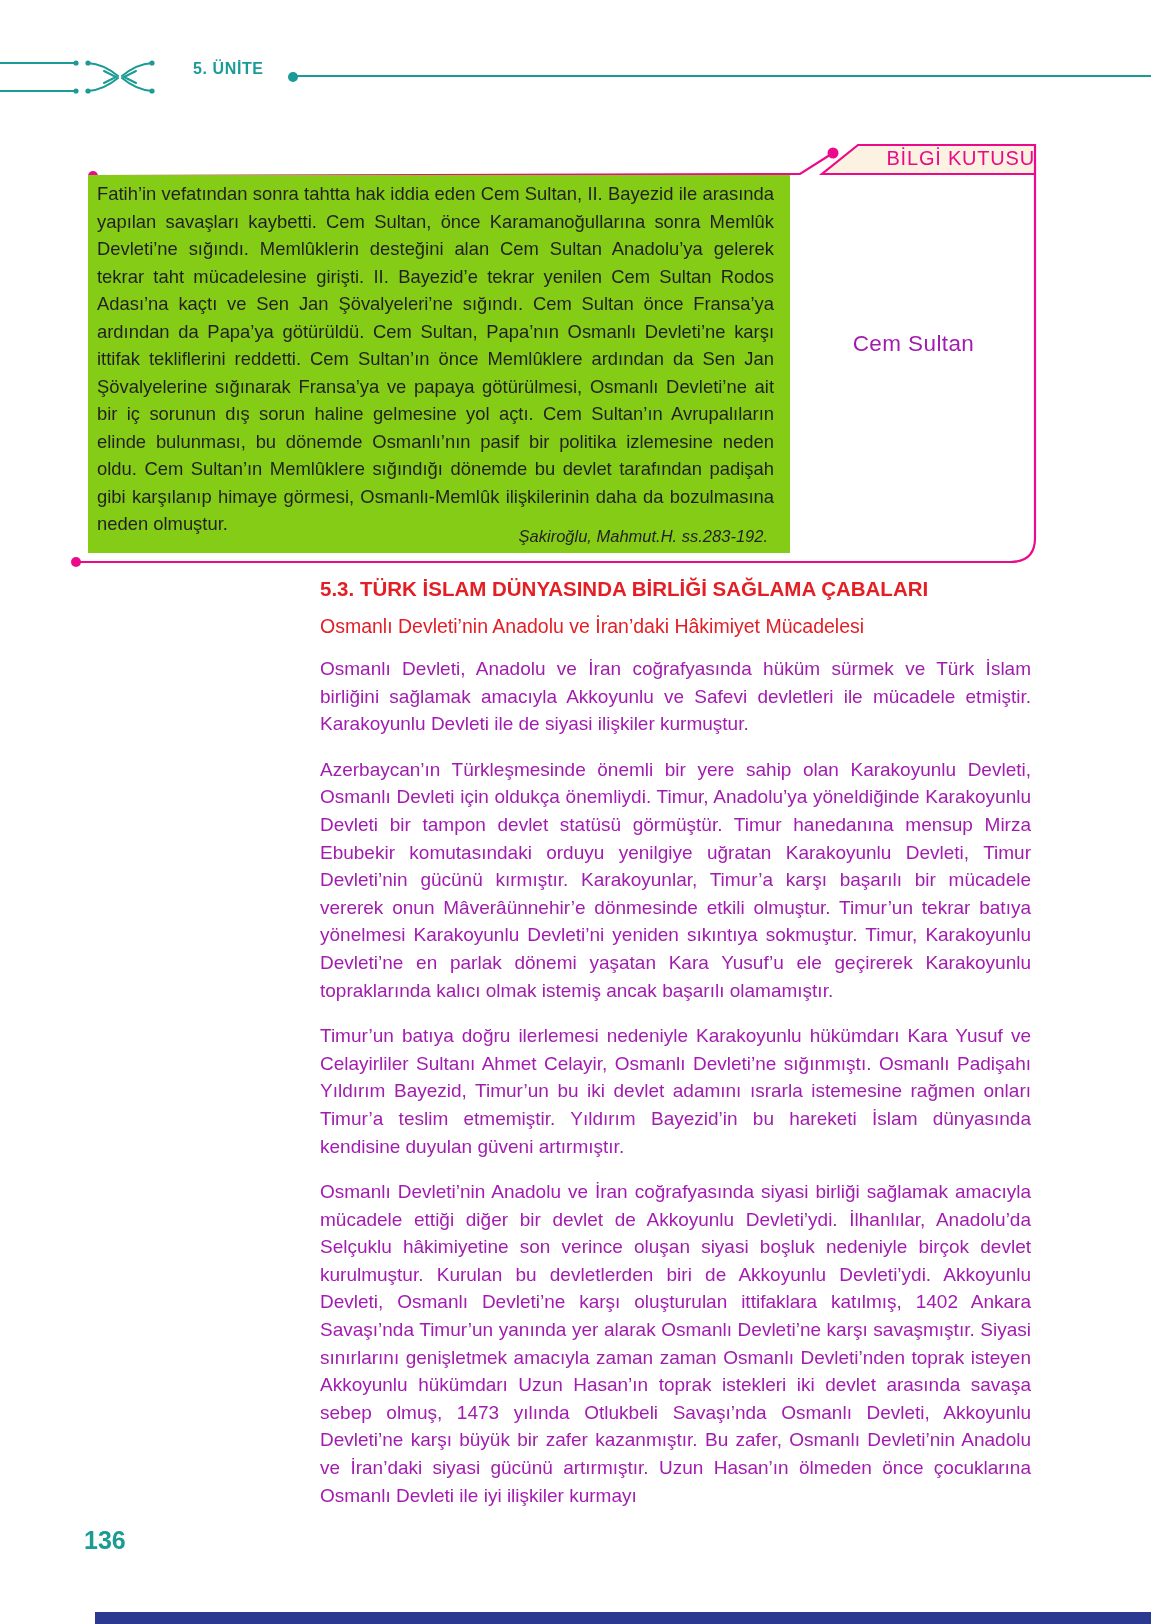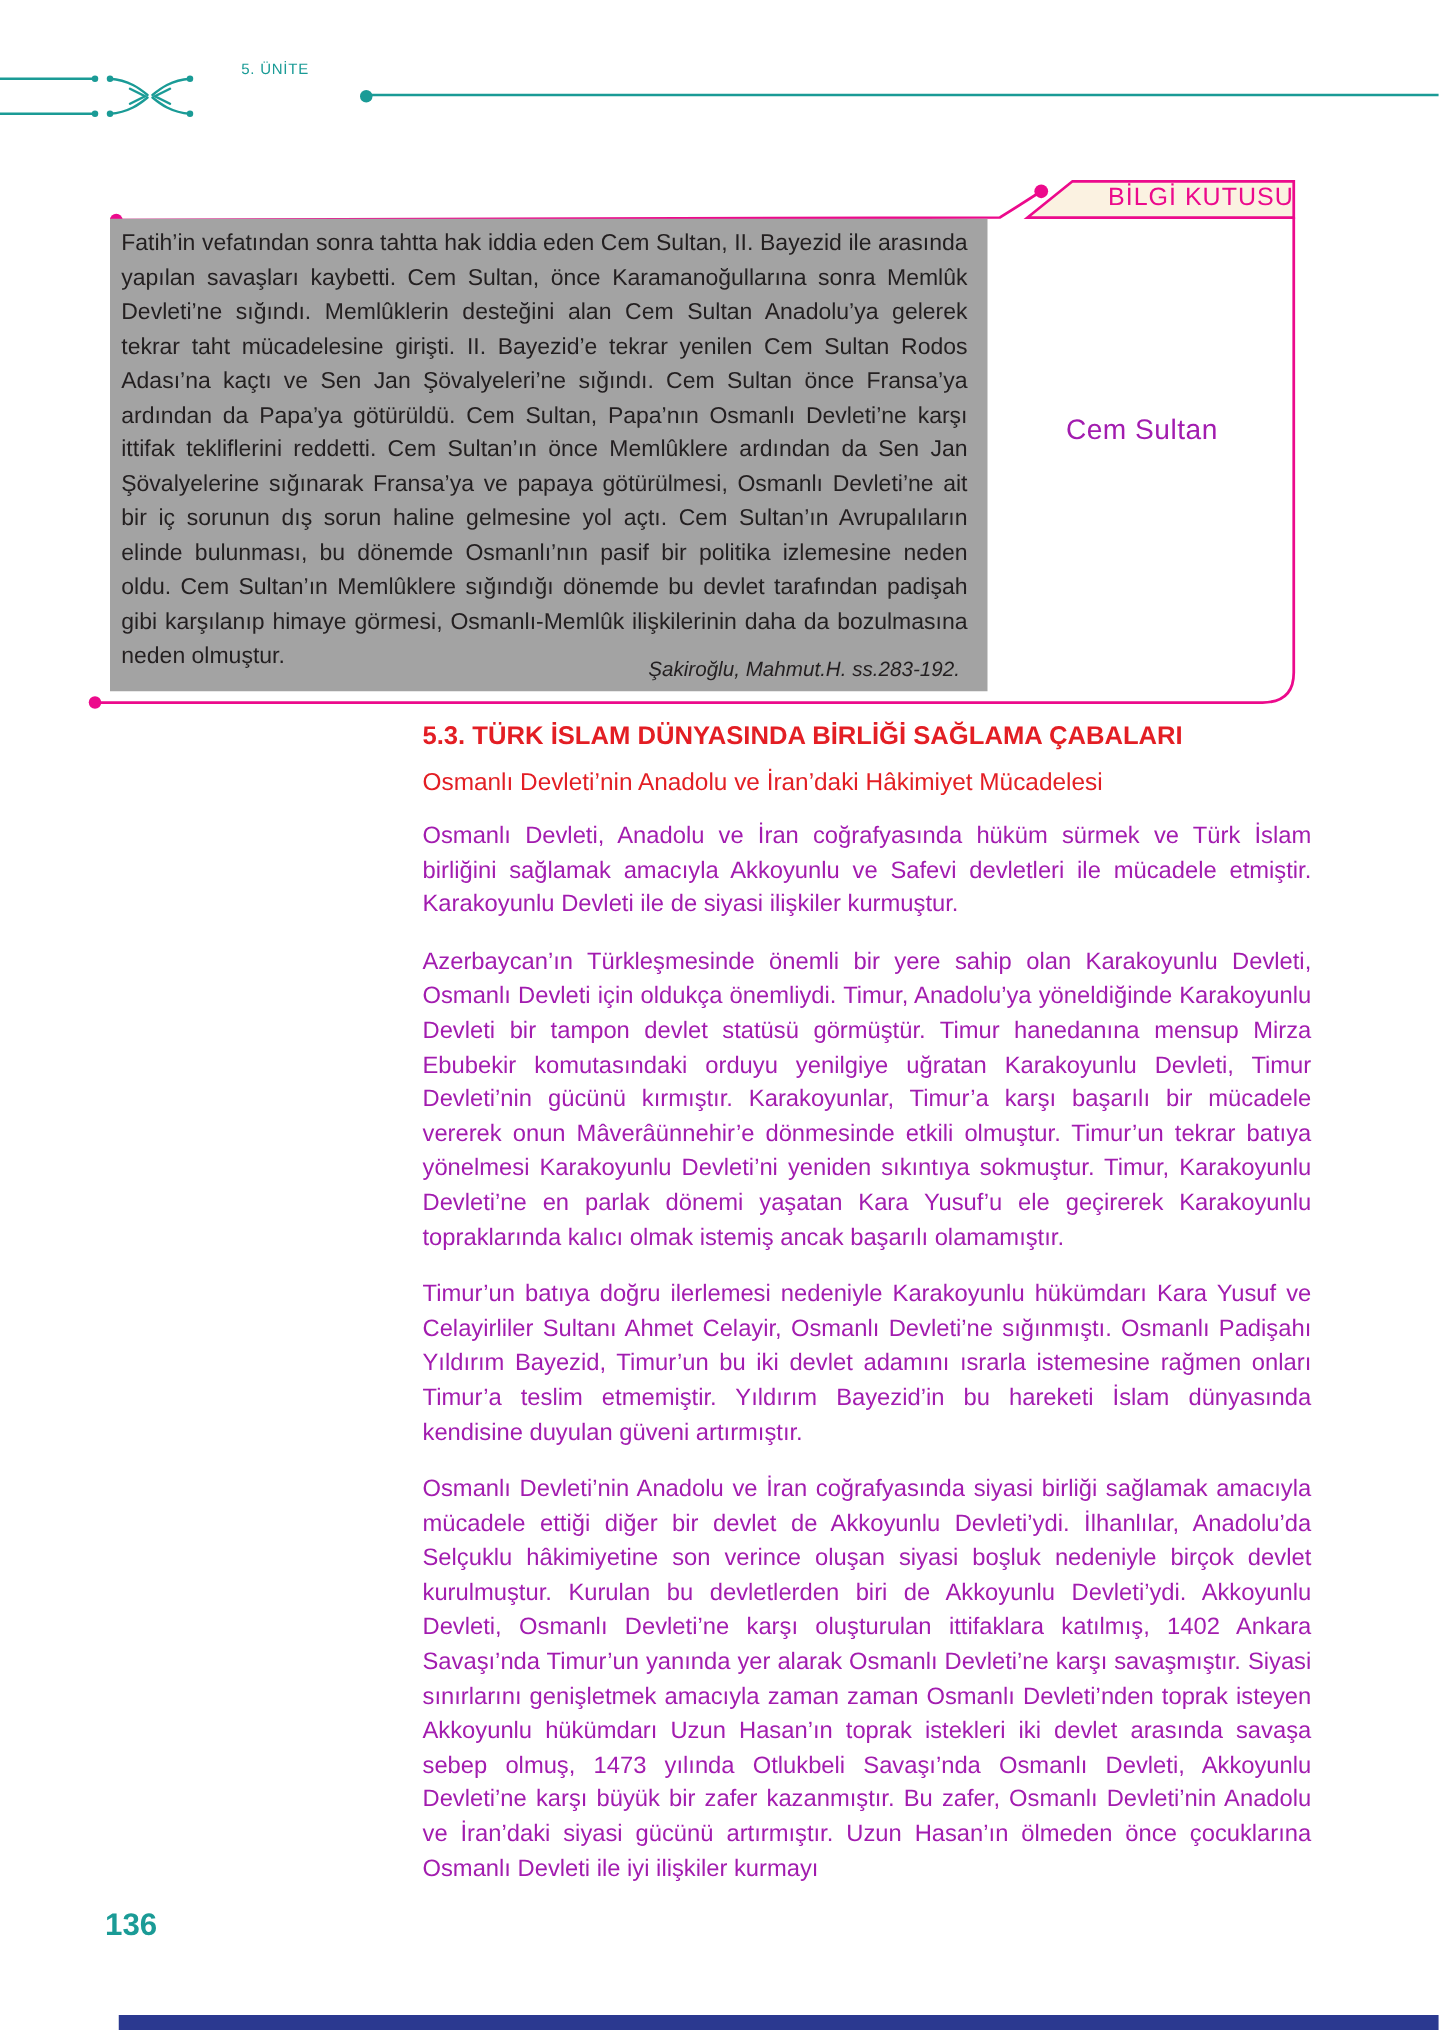--- a/index.html
+++ b/index.html
@@ -1,37 +1,37 @@
 <!DOCTYPE html>
 <html><head>
 <meta charset="utf-8">
 <style>
   html,body{margin:0;padding:0;}
   body{font-family:"Liberation Sans",sans-serif;background:#ffffff;}
   .page{position:relative;width:1151px;height:1624px;background:#ffffff;overflow:hidden;}
 
   
   .deco-svg{position:absolute;left:0;top:54px;}
-  .unit-label{position:absolute;left:193px;top:48px;font-size:12px;letter-spacing:.6px;color:#1A9B96;}
+  .unit-label{position:absolute;left:193px;top:60px;font-size:16px;letter-spacing:.6px;color:#1A9B96;font-weight:bold;}
   .rule-dot{position:absolute;left:288px;top:72px;width:10px;height:10px;border-radius:50%;background:#1A9B96;}
   .rule-line{position:absolute;left:296px;top:75px;width:855px;height:2px;background:#1A9B96;}
 
   
   .infobox-svg{position:absolute;left:60px;top:135px;pointer-events:none;}
   .infobox-title{position:absolute;left:845px;top:147px;width:190px;text-align:right;
     font-size:20px;color:#EC0A8C;letter-spacing:.8px;}
   .infobox-body-wrap{position:absolute;left:88px;top:175px;width:702px;height:378px;
-    background:#a3a3a3;box-sizing:border-box;padding:5px 16px 0 9px;}
+    background:#84cc16;box-sizing:border-box;padding:5px 16px 0 9px;}
   .infobox-body{font-size:18.4px;line-height:27.5px;text-align:justify;color:#231f20;}
   .infobox-attrib{position:absolute;right:22px;bottom:7px;font-size:16.5px;font-style:italic;color:#231f20;}
   .side-label{position:absolute;left:792px;top:328px;width:243px;text-align:center;
     color:#a21caf;font-size:22.5px;line-height:31px;letter-spacing:.4px;}
 
   
-  .content{position:absolute;left:338px;top:577px;width:711px;}
+  .content{position:absolute;left:320px;top:577px;width:711px;}
   .section-heading{font-size:20.5px;font-weight:bold;color:#E31E24;margin:0 0 14px 0;}
   .sub-heading{font-size:19.5px;font-weight:normal;color:#E31E24;margin:0 0 17px 0;}
   .content p{font-size:19px;line-height:27.6px;text-align:justify;color:#a21caf;margin:0 0 18px 0;}
 
   
   .page-number{position:absolute;left:84px;top:1526px;font-size:25px;font-weight:bold;color:#1A9B96;text-align:right;}
   .bottom-bar{position:absolute;left:95px;top:1612px;width:1056px;height:12px;background:#2B3990;}
 </style>
 </head>
 <body>

